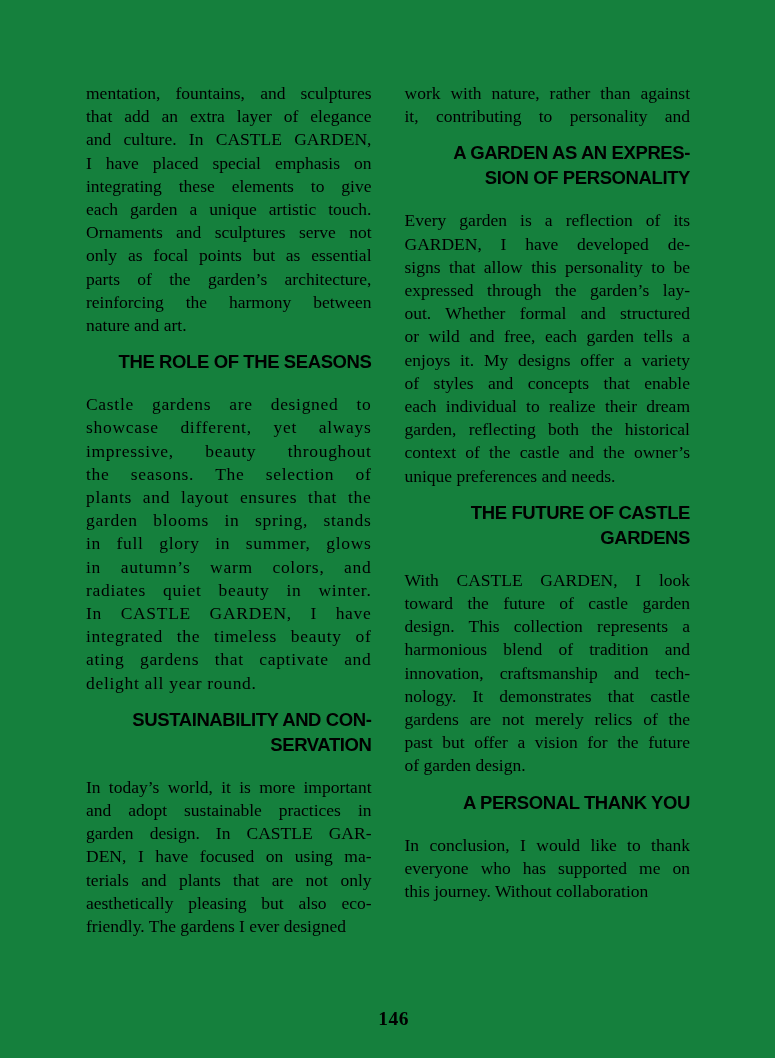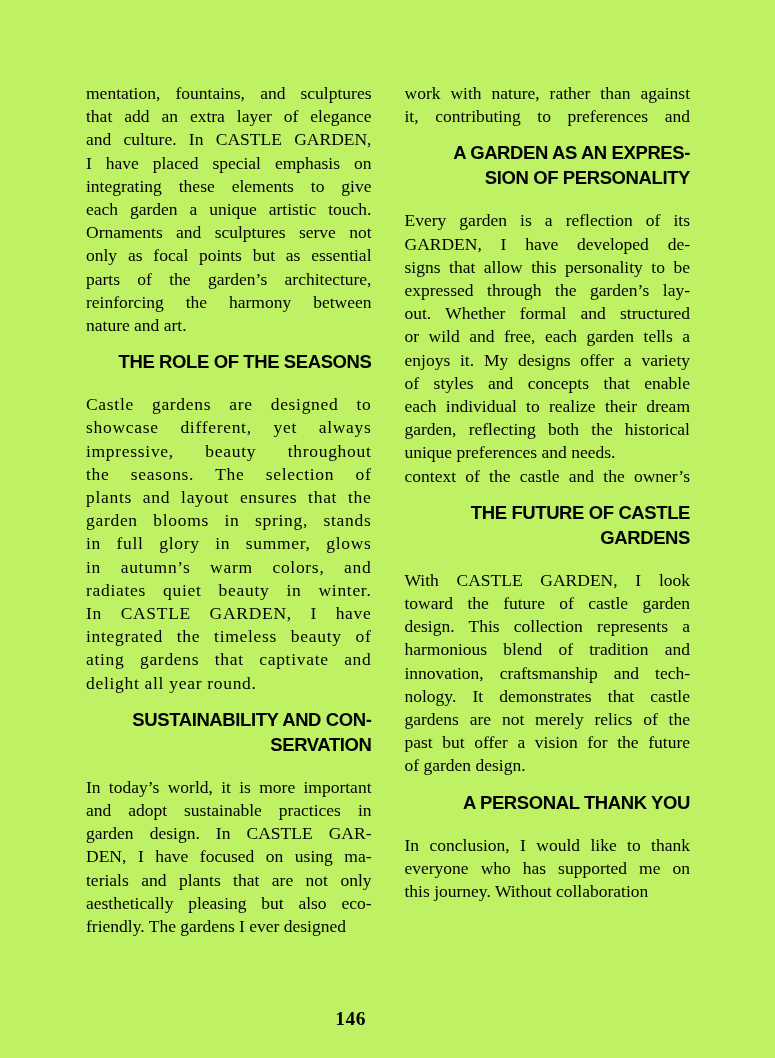--- a/index.html
+++ b/index.html
@@ -8,21 +8,21 @@
     height: 1058px;
     background: #ffffff;
     color: #000000;
     font-family: "Liberation Serif", serif;
     overflow: hidden;
   }
   .page {
     position: relative;
     width: 775px;
     height: 1058px;
-    background: #bef264;
+    background: #15803d;
     text-decoration: underline;
   }
   .columns {
     position: absolute;
     left: 86px;
     top: 82px;
     width: 604px;
     display: flex;
     gap: 33px;
   }
@@ -52,20 +52,21 @@
     margin-bottom: 19px;
     text-align: right;
   }
   .heading .line { white-space: nowrap; }
   .footer {
     position: absolute;
     left: 0;
     top: 1008px;
     width: 701px;
     text-align: center;
+    padding-left: 43px;
   }
   .pagenum {
     font-family: "Liberation Serif", serif;
     font-size: 19.5px;
     font-weight: bold;
     letter-spacing: 0.5px;
   }
 </style>
 </head>
 <body>
@@ -114,39 +115,39 @@
           <div class="line just">garden design. In CASTLE GAR-</div>
           <div class="line just">DEN, I have focused on using ma-</div>
           <div class="line just">terials and plants that are not only</div>
           <div class="line just">aesthetically pleasing but also eco-</div>
           <div class="line">friendly. The gardens I ever designed</div>
         </div>
       </div>
     <div class="column" id="col-right">
         <div class="paragraph">
           <div class="line just">work with nature, rather than against</div>
-          <div class="line just">it, contributing to preferences and</div>
+          <div class="line just">it, contributing to personality and</div>
         </div>
         <div class="heading">
           <div class="line">A GARDEN AS AN EXPRES-</div>
           <div class="line">SION OF PERSONALITY</div>
         </div>
         <div class="paragraph">
           <div class="line just">Every garden is a reflection of its</div>
           <div class="line just">GARDEN, I have developed de-</div>
           <div class="line just">signs that allow this personality to be</div>
           <div class="line just">expressed through the garden’s lay-</div>
           <div class="line just">out. Whether formal and structured</div>
           <div class="line just">or wild and free, each garden tells a</div>
           <div class="line just">enjoys it. My designs offer a variety</div>
           <div class="line just">of styles and concepts that enable</div>
           <div class="line just">each individual to realize their dream</div>
           <div class="line just">garden, reflecting both the historical</div>
+          <div class="line just">context of the castle and the owner’s</div>
           <div class="line">unique preferences and needs.</div>
-          <div class="line just">context of the castle and the owner’s</div>
         </div>
         <div class="heading">
           <div class="line">THE FUTURE OF CASTLE</div>
           <div class="line">GARDENS</div>
         </div>
         <div class="paragraph">
           <div class="line just">With CASTLE GARDEN, I look</div>
           <div class="line just">toward the future of castle garden</div>
           <div class="line just">design. This collection represents a</div>
           <div class="line just">harmonious blend of tradition and</div>

